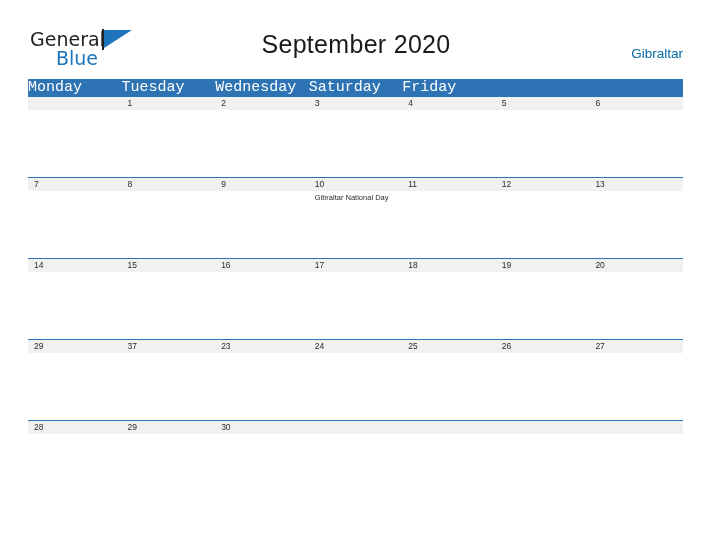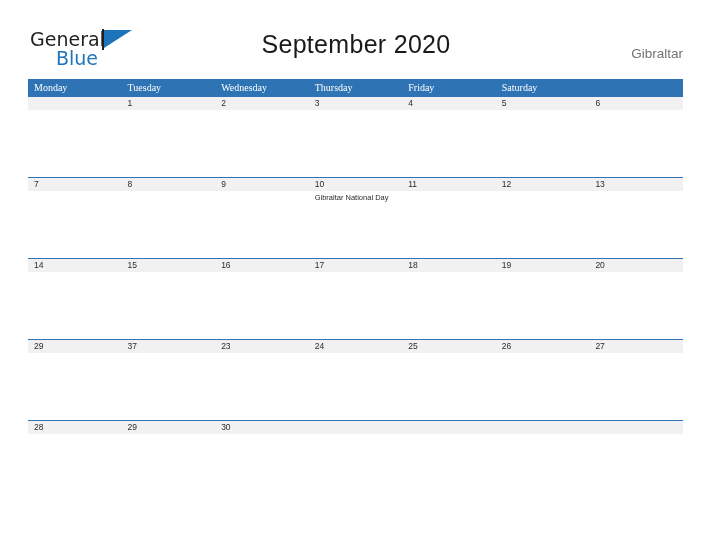--- a/index.html
+++ b/index.html
@@ -84,21 +84,21 @@
     font-family: "Liberation Sans", sans-serif;
     font-weight: normal;
     letter-spacing: 0.3px;
   }
 
   .region {
     position: absolute;
     right: 29px;
     top: 46px;
     font-size: 13.5px;
-    color: #737373;
+    color: #0369a1;
     font-family: "Liberation Sans", sans-serif;
     text-align: right;
     margin-left: 23px;
   }
 
   
   .calendar {
     position: absolute;
     left: 28px;
     top: 79px;
@@ -107,25 +107,24 @@
 
   .weekday-row {
     display: flex;
     width: 655px;
     height: 17px;
     background: #2e74b5;
   }
   .weekday-cell {
     width: 93.571px;
     box-sizing: border-box;
-    padding-left: 6px;
     color: #ffffff;
-    font-size: 10px;
+    font-size: 15px;
     line-height: 17px;
-    font-family: Liberation Serif, serif;
+    font-family: Liberation Mono, monospace;
     white-space: nowrap;
     overflow: hidden;
   }
 
   .week {
     width: 655px;
   }
   .week-line {
     width: 655px;
     height: 1px;
@@ -184,23 +183,22 @@
     <div class="title">September 2020</div>
 
     <div class="region">Gibraltar</div>
   </div>
 
   <div class="calendar">
     <div class="weekday-row">
         <div class="weekday-cell">Monday</div>
         <div class="weekday-cell">Tuesday</div>
         <div class="weekday-cell">Wednesday</div>
-        <div class="weekday-cell">Thursday</div>
+        <div class="weekday-cell">Saturday</div>
         <div class="weekday-cell">Friday</div>
-        <div class="weekday-cell">Saturday</div>
       </div>
     <div id="weeks-container">
         <div class="week">
           <div class="week-line"></div>
           <div class="num-row">
             <div class="num-cell"></div>
             <div class="num-cell">1</div>
             <div class="num-cell">2</div>
             <div class="num-cell">3</div>
             <div class="num-cell">4</div>

